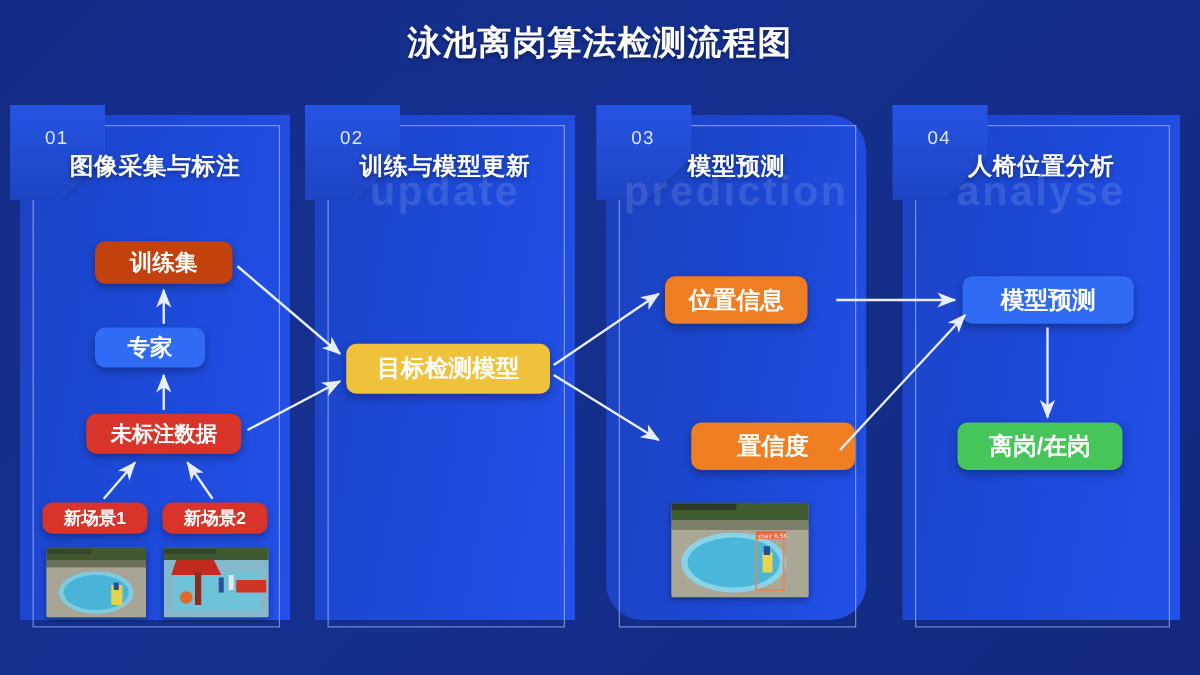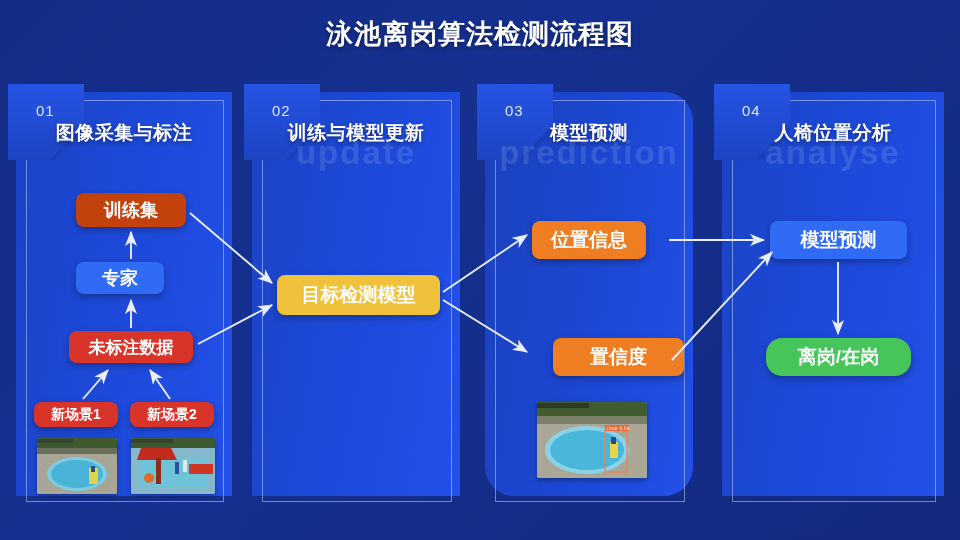--- a/index.html
+++ b/index.html
@@ -117,21 +117,21 @@
   
   #node-trainset  { left: 76px;  top: 193px; width: 110px; height: 34px; font-size: 18px; }
   #node-expert    { left: 76px;  top: 262px; width: 88px; height: 32px; font-size: 18px; }
   #node-unlabeled { left: 69px;  top: 331px; width: 124px; height: 32px; font-size: 17px; }
   #node-scene1    { left: 34px;  top: 402px; width: 84px;  height: 25px; font-size: 14px; }
   #node-scene2    { left: 130px; top: 402px; width: 84px;  height: 25px; font-size: 14px; }
   #node-model     { left: 277px; top: 275px; width: 163px; height: 40px; font-size: 19px; }
   #node-position  { left: 532px; top: 221px; width: 114px; height: 38px; font-size: 19px; }
   #node-conf      { left: 553px; top: 338px; width: 131px; height: 38px; font-size: 19px; }
   #node-posan     { left: 770px; top: 221px; width: 137px; height: 38px; font-size: 19px; }
-  #node-status    { left: 766px; top: 338px; width: 145px; height: 38px; font-size: 19px; border-radius: 16px; }
+  #node-status    { left: 766px; top: 338px; width: 132px; height: 38px; font-size: 19px; }
 
   
   .photo {
     position: absolute;
     border-radius: 2px;
     overflow: hidden;
     z-index: 5;
     box-shadow: 0 2px 5px rgba(0,0,0,.35);
   }
   #photo1 { left: 37px;  top: 438px; width: 80px; height: 56px; }

